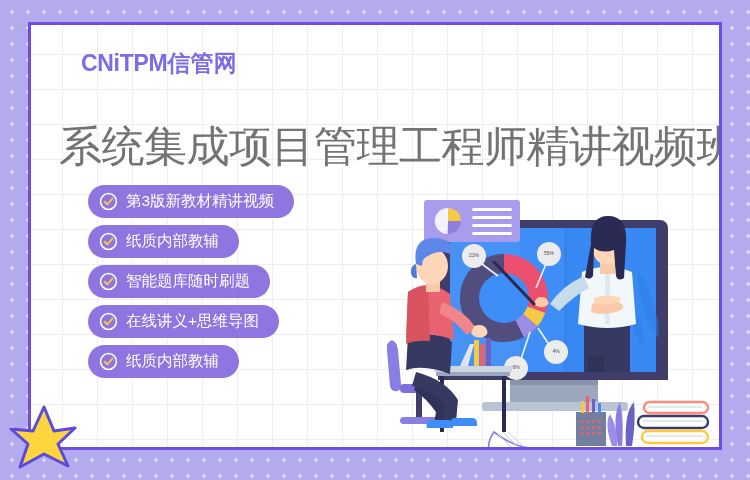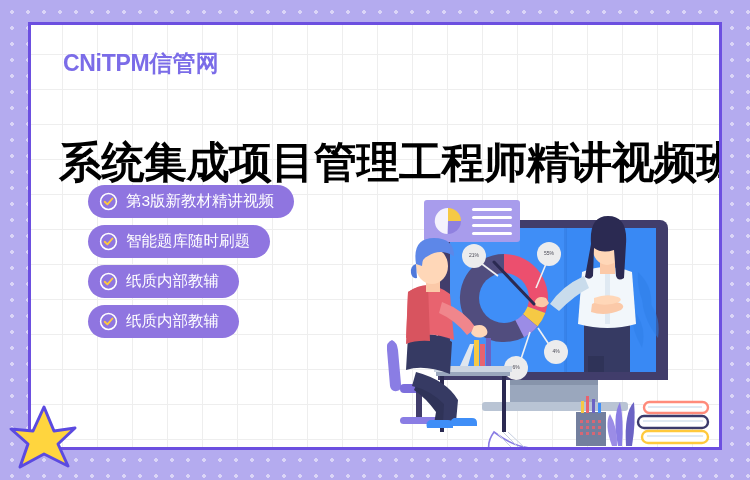--- a/index.html
+++ b/index.html
@@ -40,33 +40,32 @@
     background-position:-4px -6px;
     pointer-events:none;
   }
 
   
   #logo { position:absolute; left:32px; top:26px; }
   .logo-main {
     font-size:23px; font-weight:bold; color:#7b6ce8;
     letter-spacing:.2px; line-height:1.05; white-space:nowrap;
   }
-  .logo-main .cn { letter-spacing:-.3px; }
+  .logo-main .cn { letter-spacing:-.3px;margin-left:18px; }
   .logo-url {
     margin-top:4px; font-size:11.5px; color:#8d80ea;
     letter-spacing:.3px; white-space:nowrap;
   }
 
   
   #headline {
     position:absolute; left:28px; top:93px;
-    font-size:43px; font-weight:bold; color:#000000;
+    font-size:43px; font-weight:normal; color:#737373;
     letter-spacing:-0.5px; white-space:nowrap;
     font-family:"DejaVu Sans","Liberation Sans",sans-serif;
-    margin-top:16px;
   }
 
   
   #features {
     position:absolute; left:57px; top:160px;
     display:flex; flex-direction:column; gap:7px;
   }
   .pill {
     height:33px;
     background:#8f75e0;
@@ -115,31 +114,38 @@
           <path d="M7.2 12.3 L10.6 15.6 L17 8.2" fill="none" stroke="#ffc93c" stroke-width="2.3" stroke-linecap="round" stroke-linejoin="round"></path>
         </svg>
         <span class="pill-label">第3版新教材精讲视频</span>
       </div>
 
       <div class="pill">
         <svg class="check-icon" viewBox="0 0 24 24">
           <circle cx="12" cy="12" r="10" fill="none" stroke="#ffffff" stroke-width="1.9"></circle>
           <path d="M7.2 12.3 L10.6 15.6 L17 8.2" fill="none" stroke="#ffc93c" stroke-width="2.3" stroke-linecap="round" stroke-linejoin="round"></path>
         </svg>
+        <span class="pill-label">纸质内部教辅</span>
+      </div>
+
+      <div class="pill">
+        <svg class="check-icon" viewBox="0 0 24 24">
+          <circle cx="12" cy="12" r="10" fill="none" stroke="#ffffff" stroke-width="1.9"></circle>
+          <path d="M7.2 12.3 L10.6 15.6 L17 8.2" fill="none" stroke="#ffc93c" stroke-width="2.3" stroke-linecap="round" stroke-linejoin="round"></path>
+        </svg>
         <span class="pill-label">智能题库随时刷题</span>
       </div>
 
       <div class="pill">
         <svg class="check-icon" viewBox="0 0 24 24">
           <circle cx="12" cy="12" r="10" fill="none" stroke="#ffffff" stroke-width="1.9"></circle>
           <path d="M7.2 12.3 L10.6 15.6 L17 8.2" fill="none" stroke="#ffc93c" stroke-width="2.3" stroke-linecap="round" stroke-linejoin="round"></path>
         </svg>
-        <span class="pill-label">纸质内部教辅</span>
-      </div>
-
+        <span class="pill-label">在线讲义+思维导图</span>
+      </div>
 
       <div class="pill">
         <svg class="check-icon" viewBox="0 0 24 24">
           <circle cx="12" cy="12" r="10" fill="none" stroke="#ffffff" stroke-width="1.9"></circle>
           <path d="M7.2 12.3 L10.6 15.6 L17 8.2" fill="none" stroke="#ffc93c" stroke-width="2.3" stroke-linecap="round" stroke-linejoin="round"></path>
         </svg>
         <span class="pill-label">纸质内部教辅</span>
       </div>
 
     </div>

